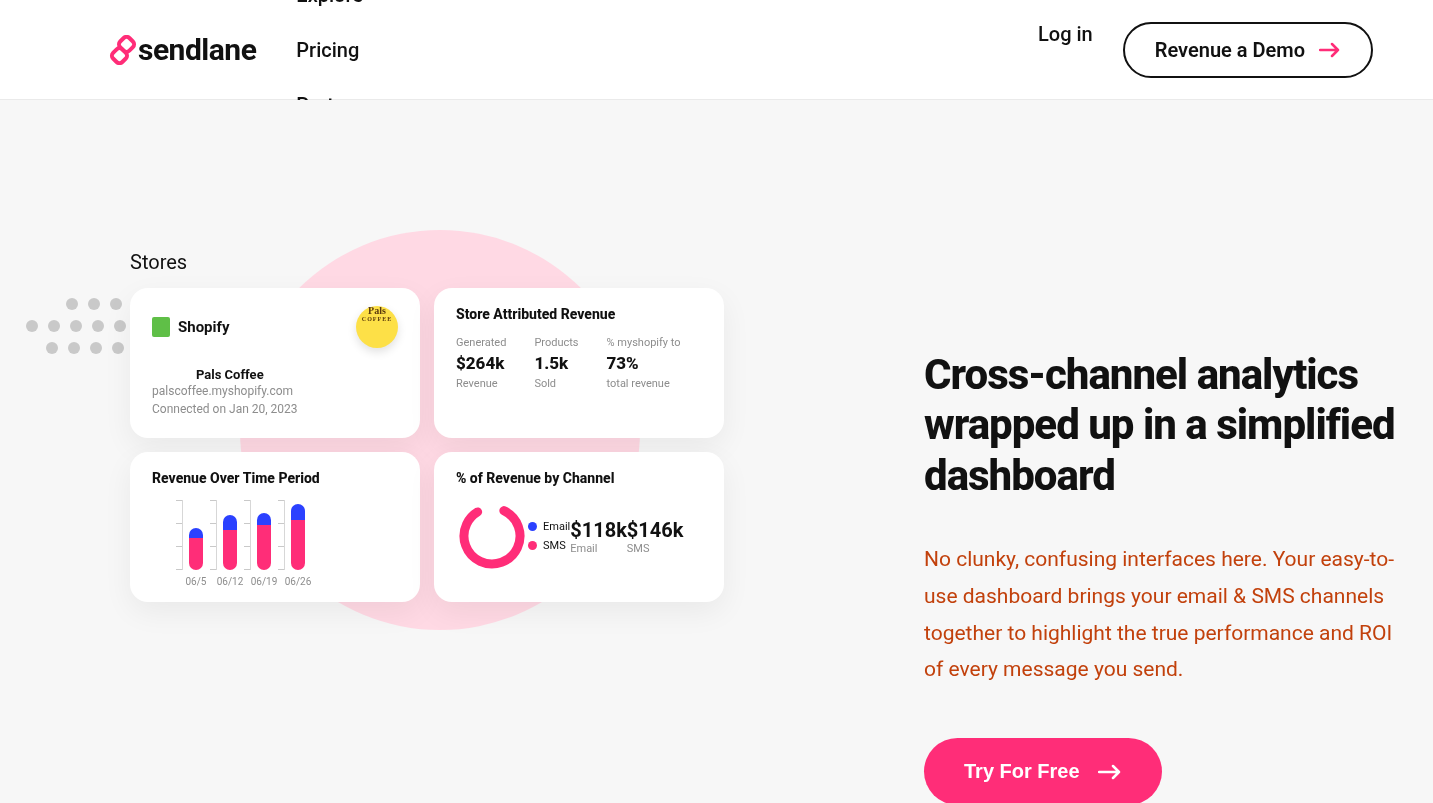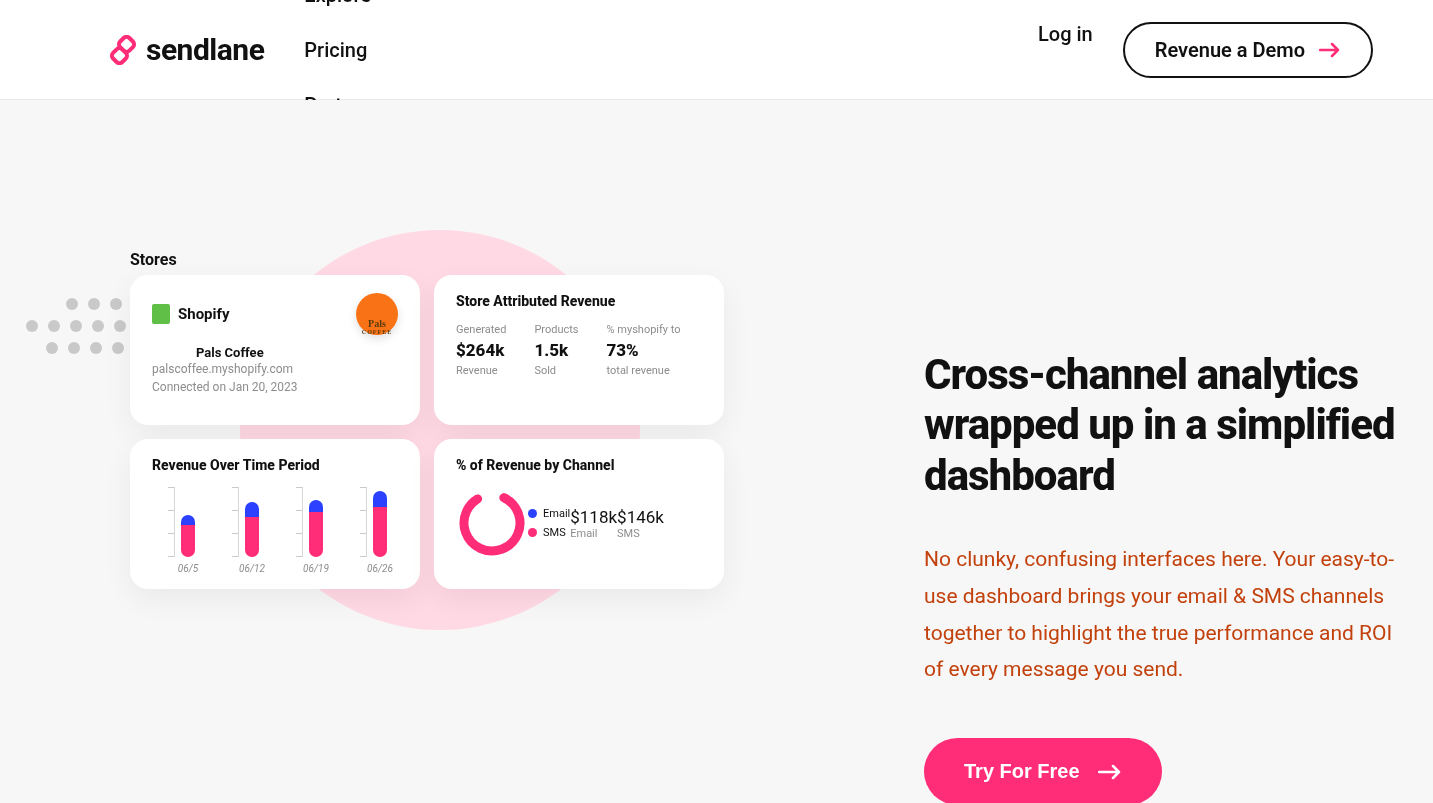--- a/index.html
+++ b/index.html
@@ -14,21 +14,20 @@
     height: 100px;
     border-bottom: 1px solid #eaeaea;
     display: flex;
     align-items: center;
     padding: 0 60px 0 108px;
     background: #fff;
   }
   .logo-wrap {
     display: flex;
     align-items: center;
-    gap: 8px;
     margin-right: 40px;
   }
   .logo-icon svg { display:block; }
   .logo-text {
     font-size: 30px;
     font-weight: 700;
     letter-spacing: -0.5px;
   }
   nav.main-nav { display: flex; gap: 31px; flex-direction: column; }
   .nav-item {
@@ -94,23 +93,23 @@
     position: absolute;
     width: 400px;
     height: 400px;
     background: #ffd9e4;
     border-radius: 50%;
     left: 110px;
     top: -20px;
     z-index: 0;
   }
   .stores-title {
-    font-size: 16px;
-    font-weight: 700;
-    margin-bottom: 6px;
+    font-size: 20px;
+    font-weight: 400;
+    margin-bottom: 14px;
     position: relative;
     z-index: 2;
   }
   .cards-grid {
     position: relative;
     z-index: 2;
     display: grid;
     grid-template-columns: 290px 290px;
     grid-template-rows: 150px 150px;
     gap: 14px;
@@ -121,60 +120,60 @@
     box-shadow: 0 10px 30px rgba(0,0,0,0.06);
     padding: 18px 22px;
   }
   
   .shopify-top { display:flex; align-items:center; justify-content:space-between; }
   .shopify-left { display:flex; align-items:center; gap:8px; font-weight:700; font-size:15px; }
   .shopify-bag {
     width:18px; height:20px; background:#5fbf47; border-radius:2px; position:relative;
   }
   .pals-badge {
-    width:42px; height:42px; border-radius:50%; background:#f97316;
+    width:42px; height:42px; border-radius:50%; background:#fde047;
     box-shadow:0 4px 10px rgba(0,0,0,0.12);
-    display:flex; align-items:center; justify-content:flex-end;
+    display:flex; align-items:center; justify-content:flex-start;
     font-family: cursive; font-size:10px; color:#5a3a0d; font-weight:700;
     flex-direction:column; line-height:1;
   }
   .pals-badge small{ font-size:6px; letter-spacing:1px; }
-  .store-name { font-size:13px; font-weight:700; margin-top:10px;padding-left:44px; }
+  .store-name { font-size:13px; font-weight:700; margin-top:19px;padding-left:44px; }
   .store-sub  { font-size:12px; color:#8d8d8d; line-height:1.5; }
 
   
   .card h4 { font-size:14px; font-weight:800; margin-bottom:14px; }
   .metrics-row { display:flex; gap:28px; }
   .metric .lbl { font-size:11px; color:#8d8d8d; }
   .metric .val { font-size:17px; font-weight:800; margin:4px 0; }
   .metric .sub { font-size:11px; color:#8d8d8d; }
 
   
-  .bars-row { display:flex; gap:36px; margin-top:10px; margin-left:22px;font-style:italic; }
+  .bars-row { display:flex; gap:6px; margin-top:10px; margin-left:30px; }
   .bar-col { display:flex; flex-direction:column; align-items:center; }
   .bar-axis { position:relative; width:28px; height:70px; display:flex; justify-content:center; align-items:flex-end;}
   .bar-axis .tick { position:absolute; left:-6px; width:6px; height:1px; background:#c9c9c9; }
   .bar-axis .axis-line { position:absolute; left:0; top:0; bottom:0; width:1px; background:#d7d7d7; }
   .stacked {
     width:14px; border-radius:8px 8px 8px 8px; overflow:hidden; display:flex; flex-direction:column;
   }
   .seg-top  { background:#2b41ff; }
   .seg-bot  { background:#ff2d78; }
   .bar-col small { font-size:10px; color:#8d8d8d; margin-top:6px; }
 
   
   .channel-inner { display:flex; align-items:center; margin-top:4px;}
   .donut-wrap { width:72px; height:72px; }
   .legend { display:flex; flex-direction:column; gap:6px; font-size:11px; }
   .legend-item { display:flex; align-items:center; gap:6px; }
   .legend-dot { width:9px; height:9px; border-radius:50%; }
   .legend-dot.blue { background:#2b41ff; }
   .legend-dot.pink { background:#ff2d78; }
   .ch-metric { text-align:left; }
-  .ch-metric .big { font-size:17px; font-weight:400; }
+  .ch-metric .big { font-size:20px; font-weight:700; }
   .ch-metric .sm  { font-size:11px; color:#8d8d8d; }
 
   
   .hero-text {
     margin-top: 250px;
     margin-left: 200px;
     max-width: 500px;
   }
   .hero-text h1 {
     font-size: 42px;

